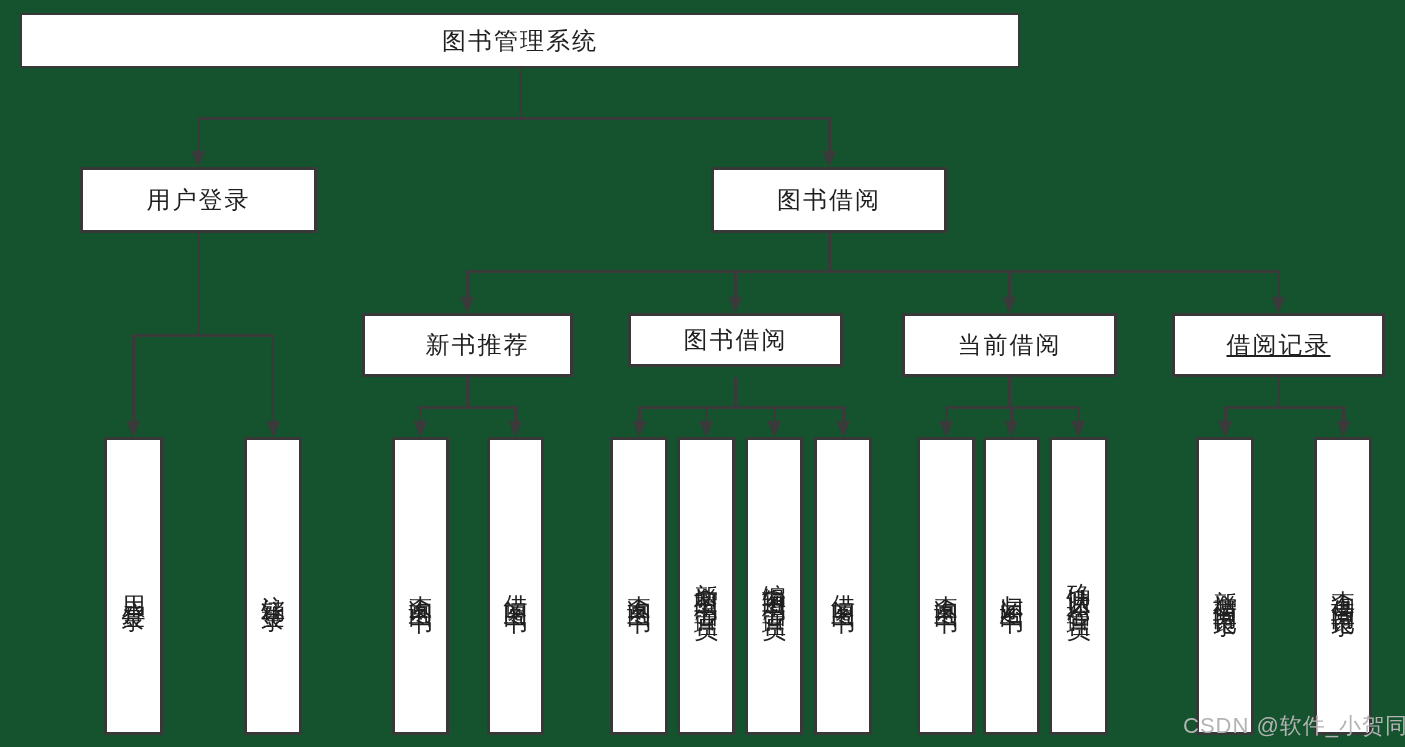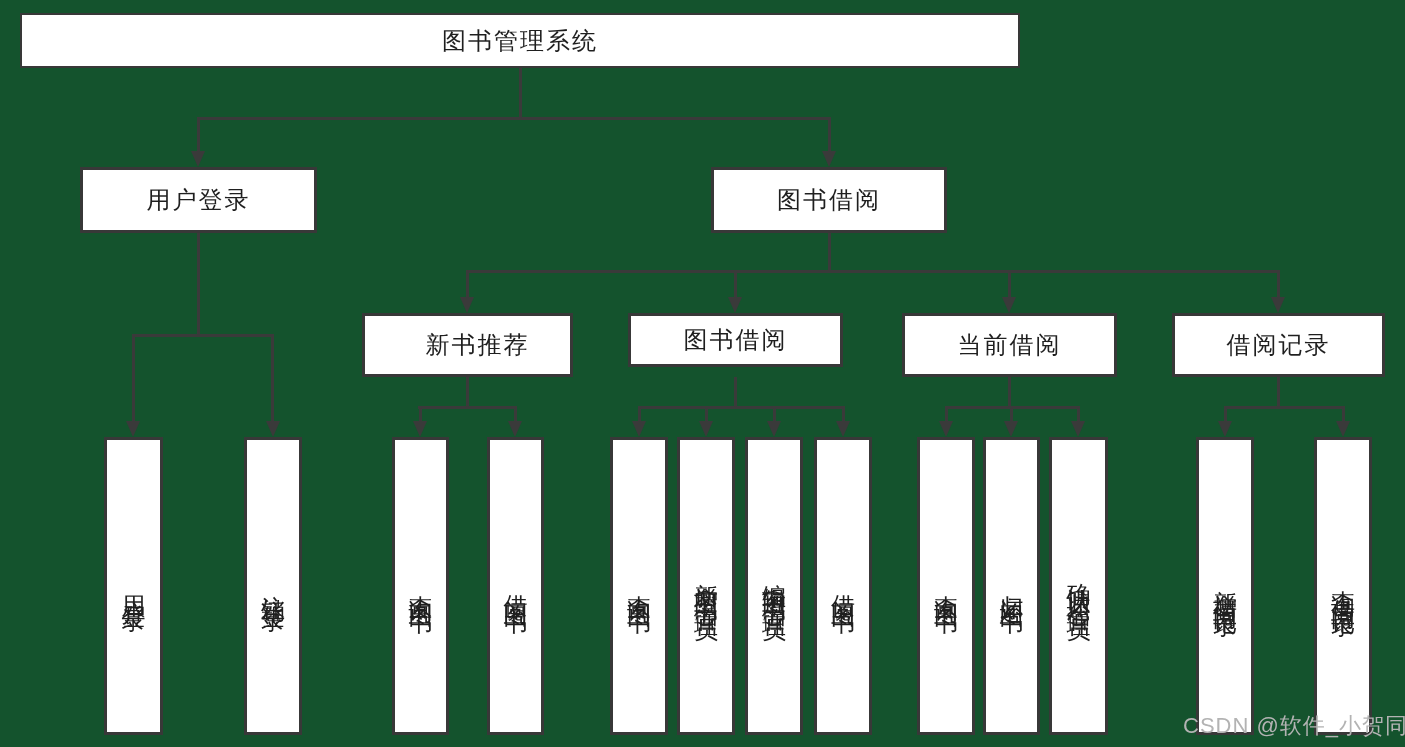--- a/index.html
+++ b/index.html
@@ -116,21 +116,21 @@
   <div class="arr" style="left:1336px; top:421px;"></div>
 
   <div class="box" style="left:20px; top:13px; width:1000px; height:55px; border-width:2px;">图书管理系统</div>
 
   <div class="box" style="left:80px; top:167px; width:237px; height:66px;">用户登录</div>
   <div class="box" style="left:711px; top:167px; width:236px; height:66px;">图书借阅</div>
 
   <div class="box" style="left:362px; top:313px; width:211px; height:64px;padding-left:20px;">新书推荐</div>
   <div class="box" style="left:628px; top:313px; width:215px; height:54px;text-align:right;">图书借阅</div>
   <div class="box" style="left:902px; top:313px; width:215px; height:64px;">当前借阅</div>
-  <div class="box" style="left:1172px; top:313px; width:213px; height:64px;">借阅记录</div>
+  <div class="box" style="left:1172px; top:313px; width:213px; height:64px;text-decoration:underline;">借阅记录</div>
 
   <div class="box" style="left:104px; top:437px; width:59px; height:298px;">
     <span class="vtext">用户登录</span>
   </div>
   <div class="box" style="left:244px; top:437px; width:58px; height:298px;">
     <span class="vtext">注销登录</span>
   </div>
 
   <div class="box" style="left:392px; top:437px; width:57px; height:298px;">
     <span class="vtext">查询图书</span>

